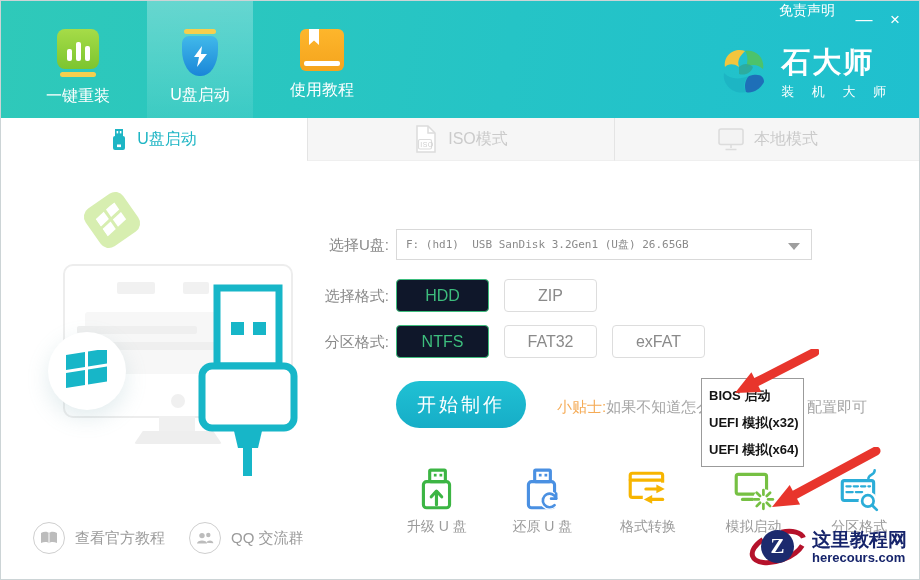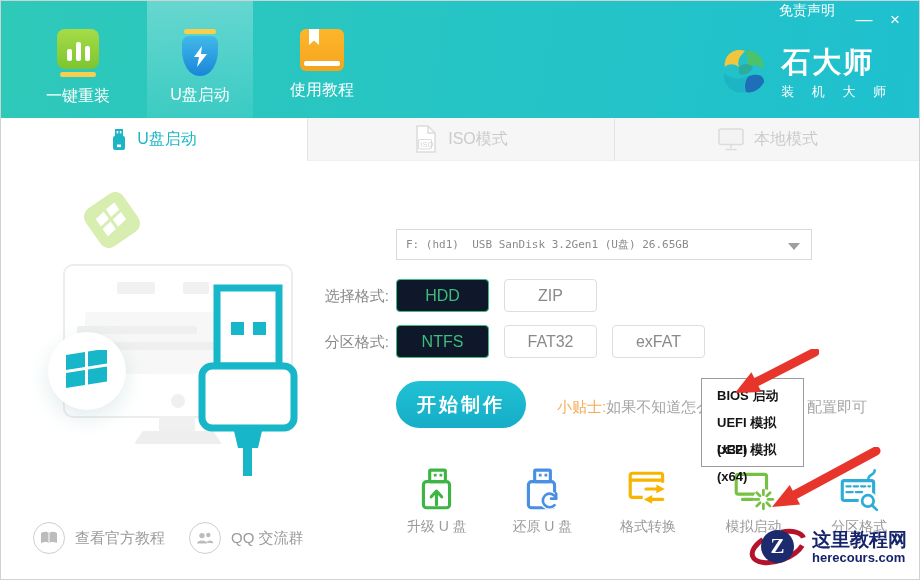--- a/index.html
+++ b/index.html
@@ -68,27 +68,27 @@
     font-size:11px;color:#8a8a8a;white-space:pre;overflow:hidden;}
   .caret{position:absolute;right:11px;top:13px;width:0;height:0;border-left:6px solid transparent;
     border-right:6px solid transparent;border-top:7px solid #9e9e9e;}
   .opt-btn{position:absolute;width:93px;height:33px;box-sizing:border-box;border:1px solid #ddd;border-radius:4px;
     background:#fff;color:#8a8a8a;font-size:16px;display:flex;align-items:center;justify-content:center;cursor:pointer;}
   .opt-btn.selected{border-color:#3dbd7d;color:#3dbd7d;background:#0f172a;}
   #btnHDD{left:395px;top:278px;} #btnZIP{left:503px;top:278px;}
   #btnNTFS{left:395px;top:324px;} #btnFAT32{left:503px;top:324px;} #btnEXFAT{left:611px;top:324px;}
   .start-btn{position:absolute;left:395px;top:380px;width:130px;height:47px;border-radius:24px;
     background:linear-gradient(180deg,#20c1d4,#16adc7);color:#fff;font-size:19px;letter-spacing:3px;
-    display:flex;align-items:center;justify-content:center;cursor:pointer;font-weight:bold;}
+    display:flex;align-items:center;justify-content:center;cursor:pointer;}
   .tip-left{position:absolute;left:556px;top:397px;font-size:15px;color:#a6a6a6;white-space:nowrap;}
   .tip-prefix{color:#f5ab56;}
   .tip-right{position:absolute;left:806px;top:397px;font-size:15px;color:#a6a6a6;white-space:nowrap;}
   
   .boot-menu{position:absolute;left:700px;top:377px;width:103px;background:#fff;border:1px solid #9b9b9b;
-    box-sizing:border-box;z-index:40;padding:3px 10px;}
+    box-sizing:border-box;z-index:40;padding:3px 2px;}
   .boot-item{height:27px;line-height:27px;padding-left:5px;font-size:13px;font-weight:bold;color:#141414;cursor:pointer;}
   
   .actions{position:absolute;left:383px;top:466px;width:528px;display:flex;}
   .action{flex:1;display:flex;flex-direction:column;align-items:center;cursor:pointer;}
   .action-label{margin-top:5px;font-size:14px;color:#9b9b9b;white-space:nowrap;}
   
   .footer-item{position:absolute;top:521px;display:flex;align-items:center;gap:10px;
     color:#9b9b9b;font-size:15px;cursor:pointer;}
   #footerTutorial{left:32px;} #footerQQ{left:188px;}
   .f-circle{width:32px;height:32px;border:1px solid #cfcfcf;border-radius:50%;box-sizing:border-box;
@@ -220,20 +220,21 @@
   </div>
   <svg class="usb-plug" width="108" height="192" viewBox="0 0 108 192">
     <rect x="24" y="4" width="62" height="78" fill="#fff" stroke="#17b6c8" stroke-width="7"></rect>
     <rect x="38" y="38" width="13" height="13" fill="#17b6c8"></rect>
     <rect x="60" y="38" width="13" height="13" fill="#17b6c8"></rect>
     <rect x="9" y="82" width="92" height="62" rx="10" fill="#fff" stroke="#17b6c8" stroke-width="7"></rect>
     <path d="M41 147 h28 l-4 17 h-20 Z" fill="#17b6c8"></path>
     <rect x="50" y="163" width="9" height="29" fill="#17b6c8"></rect>
   </svg>
 
+  <div class="f-label" id="lblUsb">选择U盘:</div>
   <div class="select">
     <span class="select-value">F: (hd1)  USB SanDisk 3.2Gen1 (U盘) 26.65GB</span>
     <span class="caret"></span>
   </div>
 
   <div class="f-label" id="lblFormat">选择格式:</div>
   <div class="opt-btn selected" id="btnHDD">HDD</div>
   <div class="opt-btn" id="btnZIP">ZIP</div>
 
   <div class="f-label" id="lblPartition">分区格式:</div>

